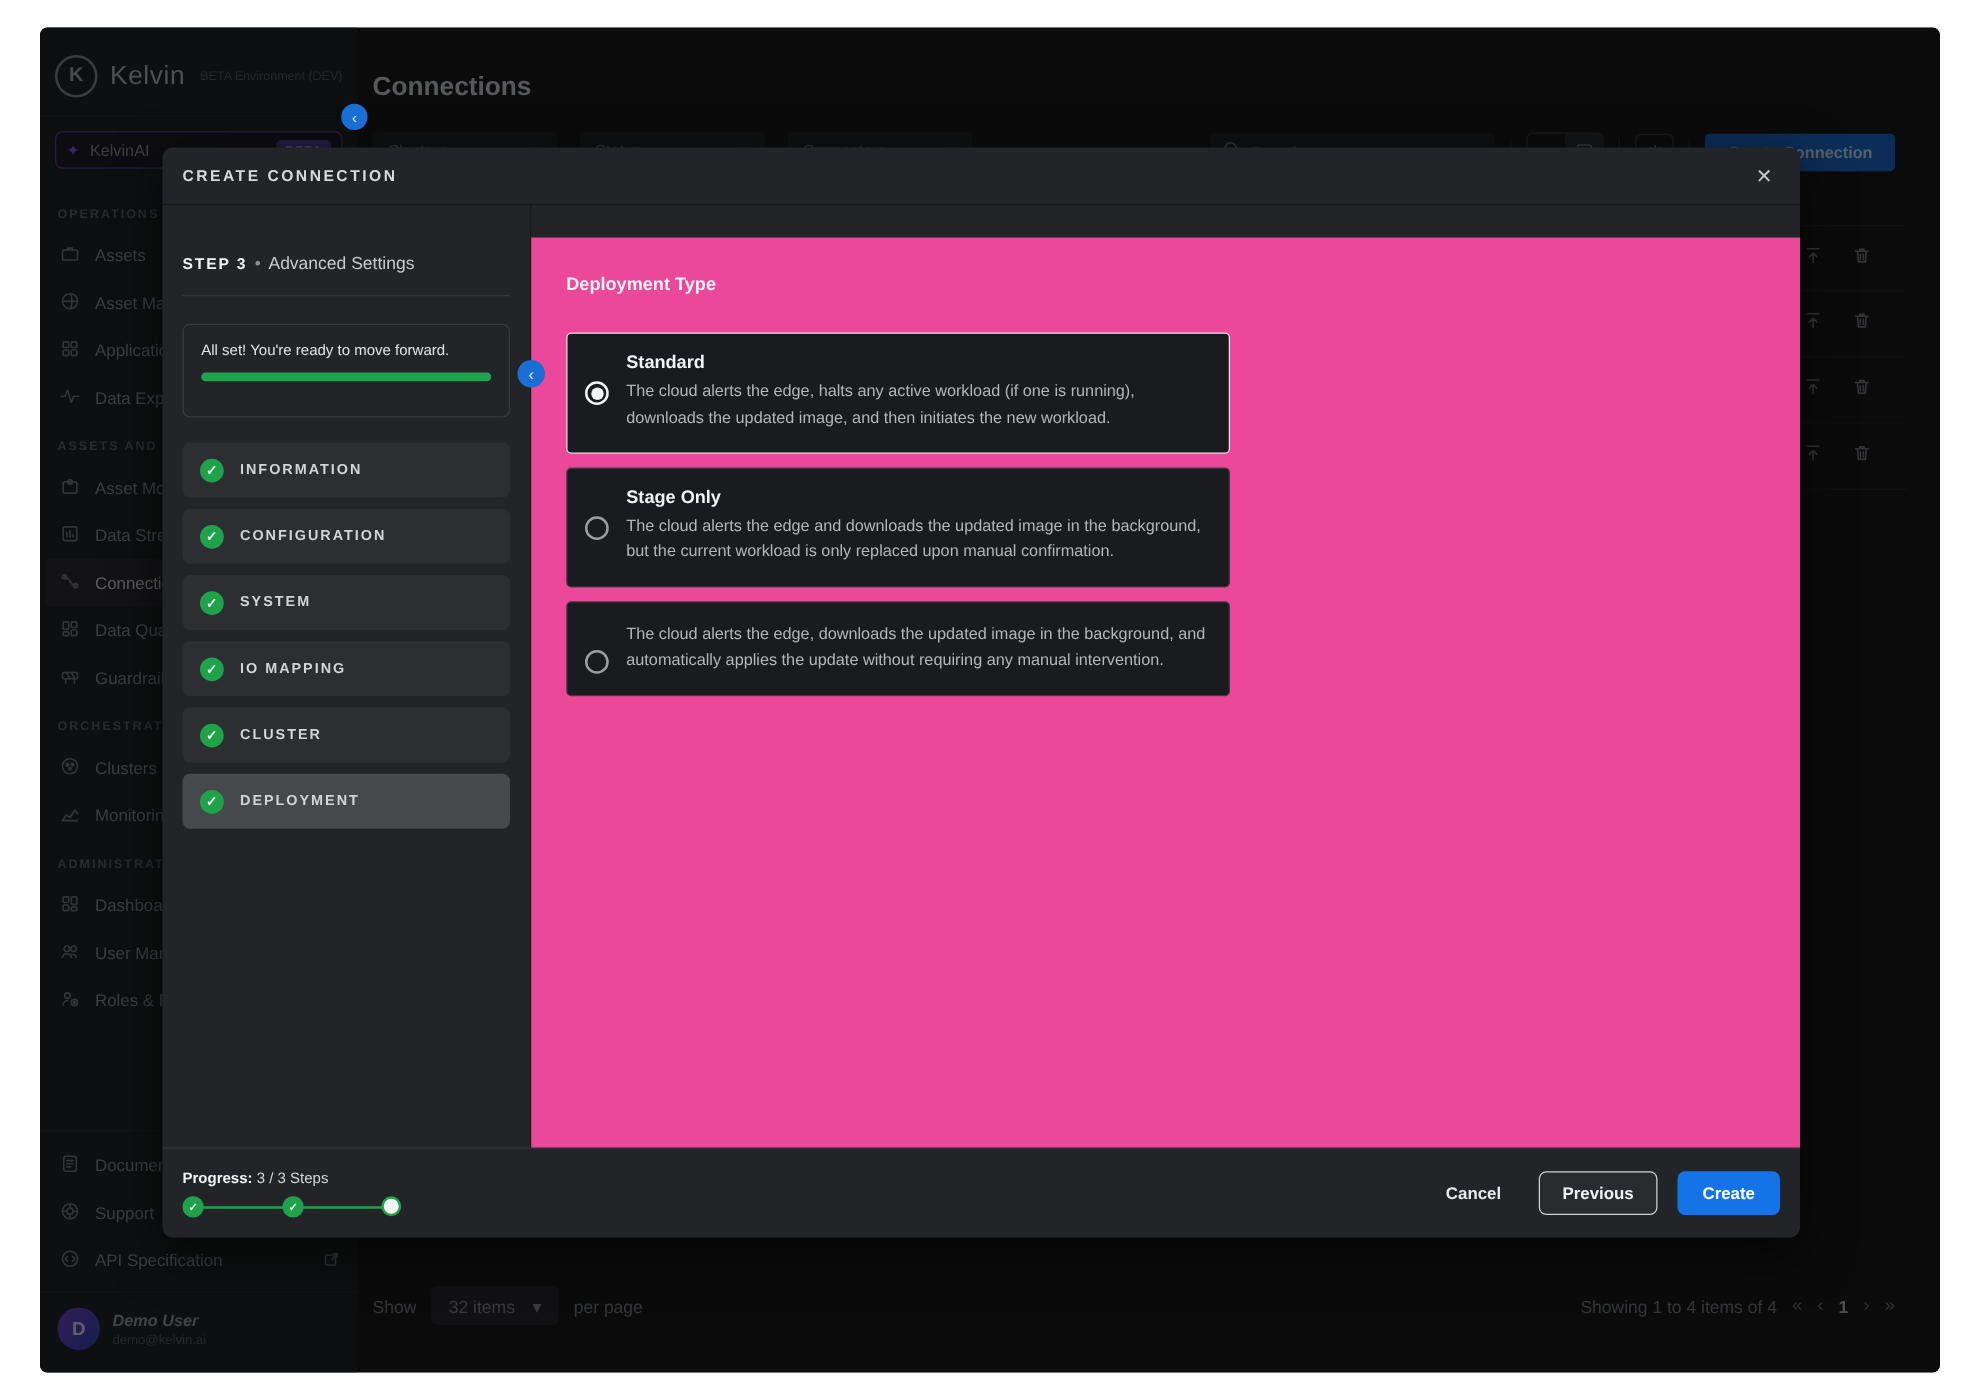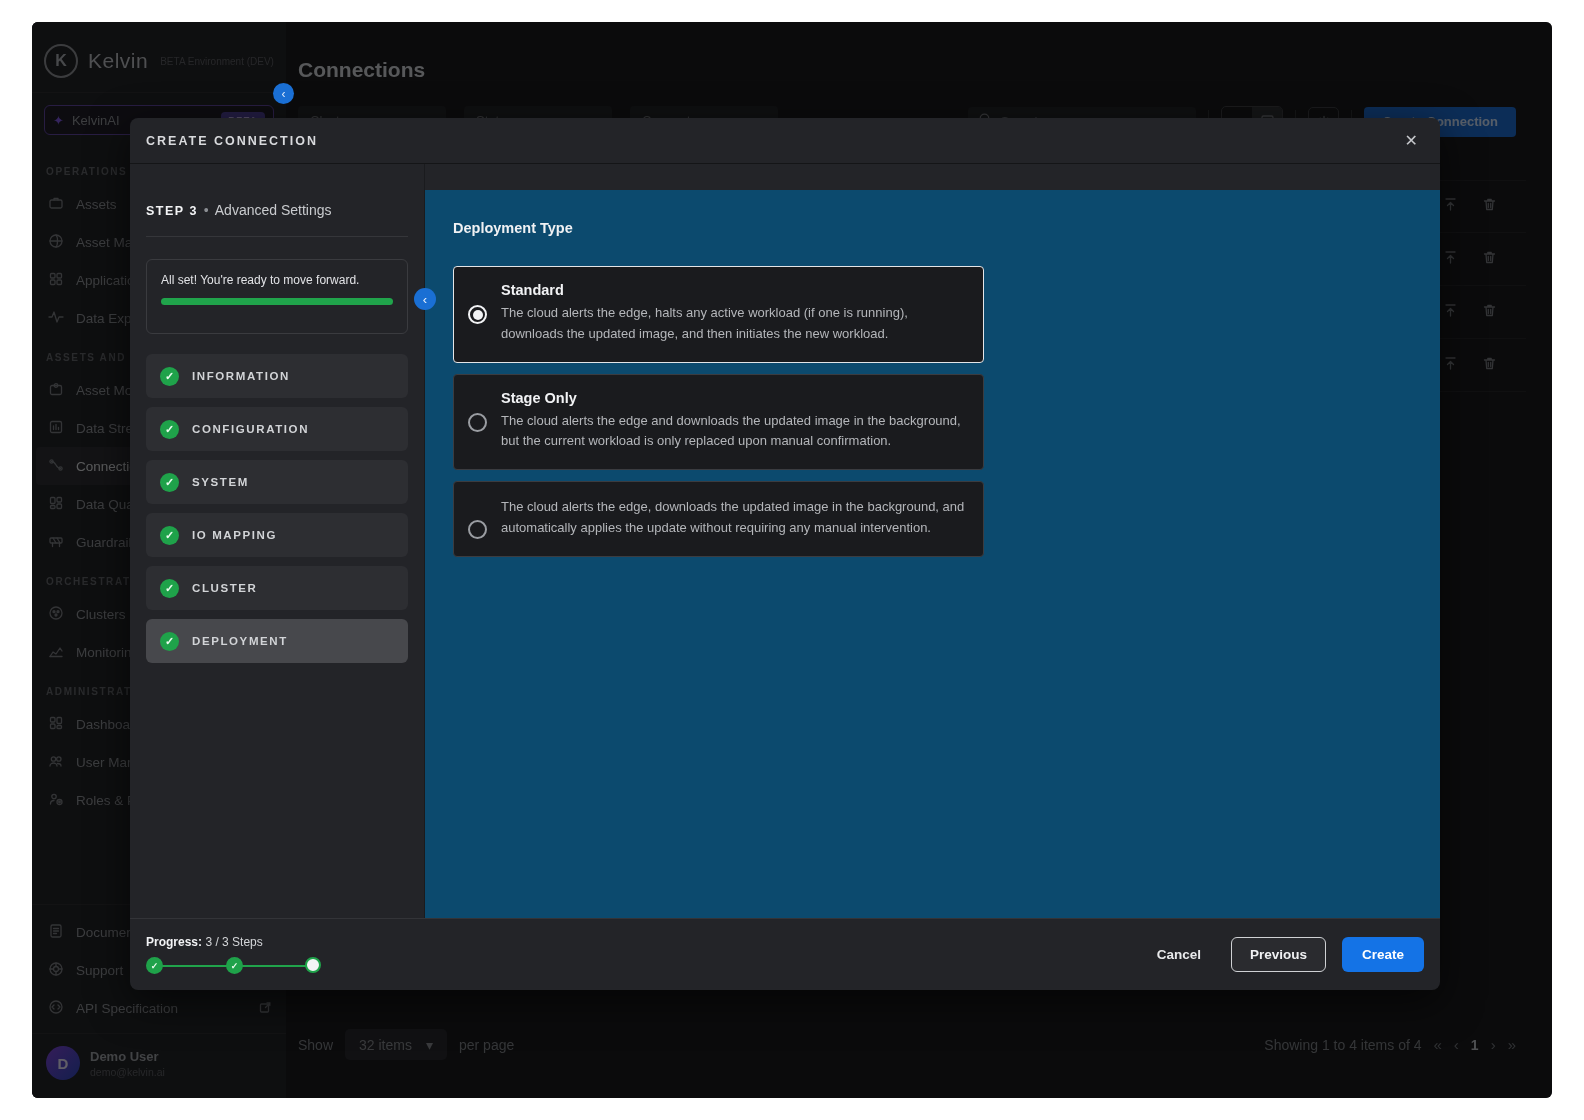--- a/index.html
+++ b/index.html
@@ -19,21 +19,21 @@
   .kai-badge { background:#4b3d99; color:#c5b4f2; font-size:9px; letter-spacing:1.5px; padding:3px 7px; border-radius:4px; font-weight:bold; }
   .nav { flex:1; overflow:hidden; padding-top:10px; }
   .sec-h { display:flex; align-items:center; gap:6px; color:#5d6065; font-size:10px; letter-spacing:1.6px; font-weight:bold; padding:14px 14px 8px 14px; }
   .sec-h .chev { display:inline-block; transform:rotate(90deg); font-size:11px; }
   .nav-item { display:flex; align-items:center; gap:12px; height:38px; padding:0 14px 0 16px; color:#8b8e93; font-size:13.5px; white-space:nowrap; }
   .nav-item.active { background:#26272b; color:#d6d8db; border-radius:4px; margin:0 4px; padding-left:12px; }
   .nav-item svg, .sec-foot svg { flex:0 0 auto; }
   .sidebar-foot { padding:8px 0 0 0; border-top:1px solid #26272a; }
   .user-row { display:flex; align-items:center; gap:10px; padding:12px 14px 18px 14px; border-top:1px solid #26272a; margin-top:6px; }
   .avatar { width:34px; height:34px; border-radius:50%; background:linear-gradient(135deg,#7a3fd4,#2742b8); color:#e7e2f7; display:flex; align-items:center; justify-content:center; font-size:15px; font-weight:bold; }
-  .user-name { color:#9a9da2; font-size:13px; font-weight:bold; }
+  .user-name { color:#9a9da2; font-size:13px; font-weight:bold;font-style:italic; }
   .user-mail { color:#56585d; font-size:10.5px; margin-top:2px; }
   .ext-ic { margin-left:auto; }
 
   
   .main { position:absolute; left:254px; top:0; right:0; bottom:0; }
   .page-title { position:absolute; left:12px; top:36px; color:#cfd2d6; font-size:21px; font-weight:bold; }
   .filter-row { position:absolute; left:12px; top:84px; display:flex; gap:18px; }
   .f-pill { width:148px; height:29px; background:#1d1e21; border-radius:4px; display:flex; align-items:center; justify-content:space-between; padding:0 12px; color:#6f7277; font-size:13px; }
   .hdr-right { position:absolute; right:36px; top:84px; display:flex; align-items:center; gap:12px; }
   .search-box { width:228px; height:29px; background:#1d1e21; border-radius:4px; display:flex; align-items:center; gap:7px; padding:0 10px; }
@@ -68,21 +68,21 @@
   .status-card { margin-top:22px; border:1px solid #3a3b3f; border-radius:6px; padding:13px 14px 28px 14px; }
   .status-card .msg { color:#e2e3e6; font-size:12px; }
   .status-bar { margin-top:11px; height:7px; border-radius:3.5px; background:#20a44b; }
   .m-steps { margin-top:20px; display:flex; flex-direction:column; gap:9px; }
   .m-step { height:44px; background:#2d2e32; border-radius:6px; display:flex; align-items:center; gap:13px; padding:0 14px; }
   .m-step.active { background:#47484c; }
   .chk { width:19px; height:19px; border-radius:50%; background:#1fa24a; color:#eafcef; font-size:11px; font-weight:bold; display:flex; align-items:center; justify-content:center; }
   .m-step .lbl { color:#d2d4d7; font-size:11.5px; font-weight:bold; letter-spacing:1.6px; }
   .panel-collapse { position:absolute; left:284px; top:124px; width:22px; height:22px; border-radius:50%; background:#1a6fd4; color:#eaf2fd; font-size:13px; display:flex; align-items:center; justify-content:center; z-index:4; }
   .m-content { flex:1; display:flex; flex-direction:column; }
-  .m-content-dark { flex:1; background:#0c4a6e; margin-top:26px; padding:30px 28px; }
+  .m-content-dark { flex:1; background:#ec4899; margin-top:26px; padding:30px 28px; }
   .dt-heading { color:#f0f1f3; font-size:14.5px; font-weight:bold; margin-bottom:30px; }
   .opt-card { width:531px; border:1px solid #3b3c40; border-radius:4px; padding:15px 18px 17px 14px; display:flex; gap:14px; margin-bottom:11px; background:#1a1b1e; }
   .opt-card.selected { border:1.5px solid #e4e5e7; }
   .radio { width:19px; height:19px; border-radius:50%; border:2px solid #9a9da2; flex:0 0 auto; margin-top:23px; position:relative; }
   .opt-card.selected .radio { border-color:#f2f3f5; }
   .opt-card.selected .radio::after { content:""; position:absolute; inset:2.5px; border-radius:50%; background:#f2f3f5; }
   .opt-title { color:#f2f3f5; font-size:14.5px; font-weight:bold; margin-bottom:5px; }
   .opt-desc { color:#b4b6ba; font-size:13px; line-height:1.6; max-width:470px; }
   .m-foot { flex:0 0 auto; height:72px; border-top:1px solid #333438; display:flex; align-items:center; padding:0 16px; }
   .prog-block { width:220px; }

